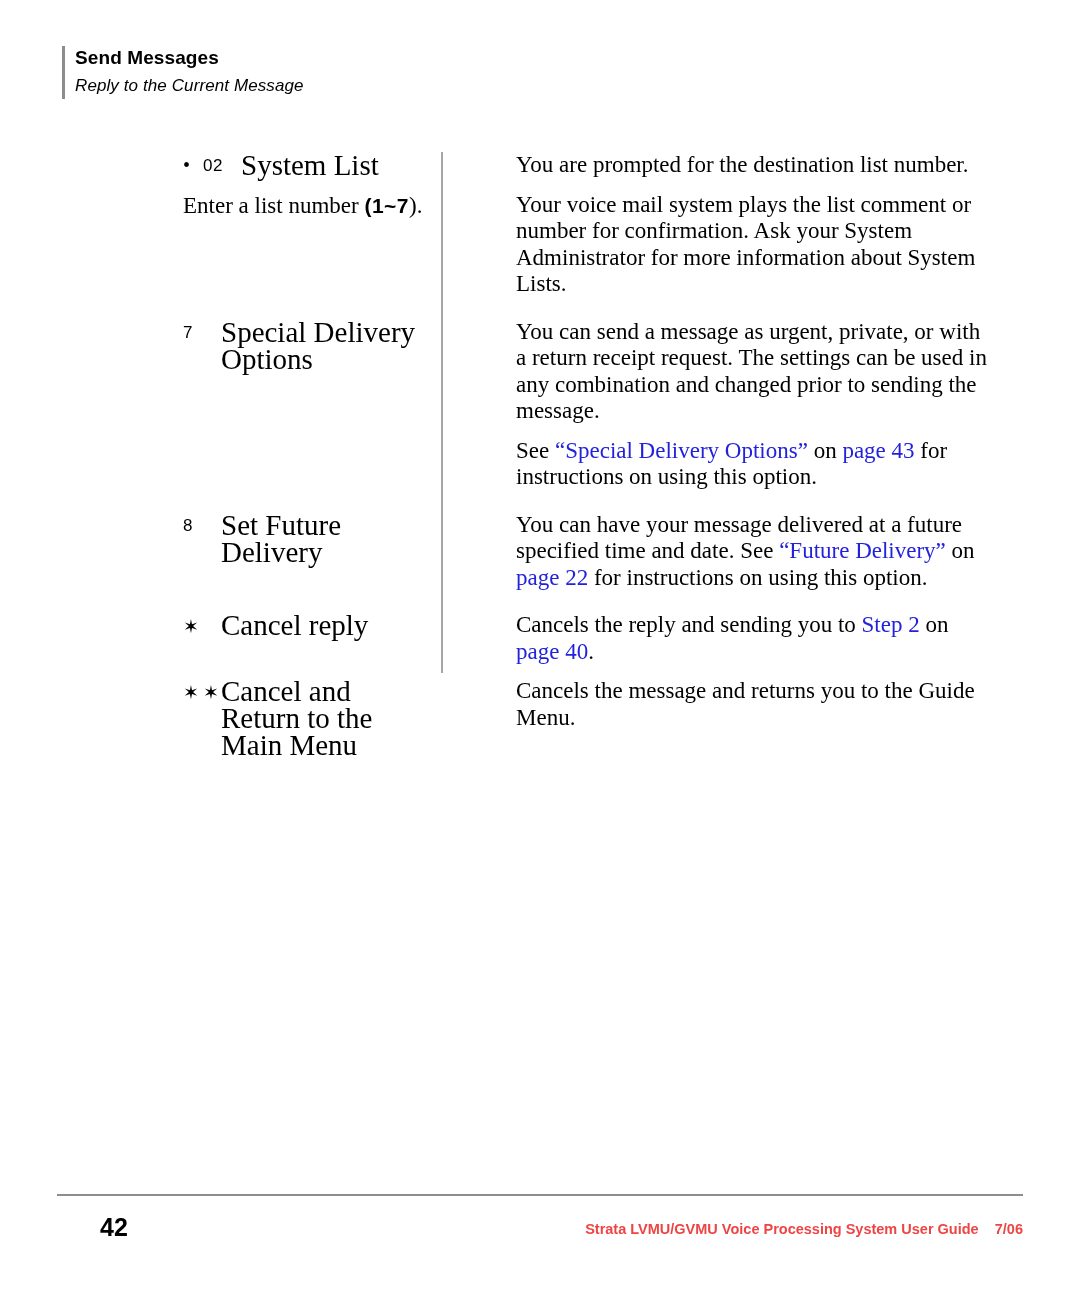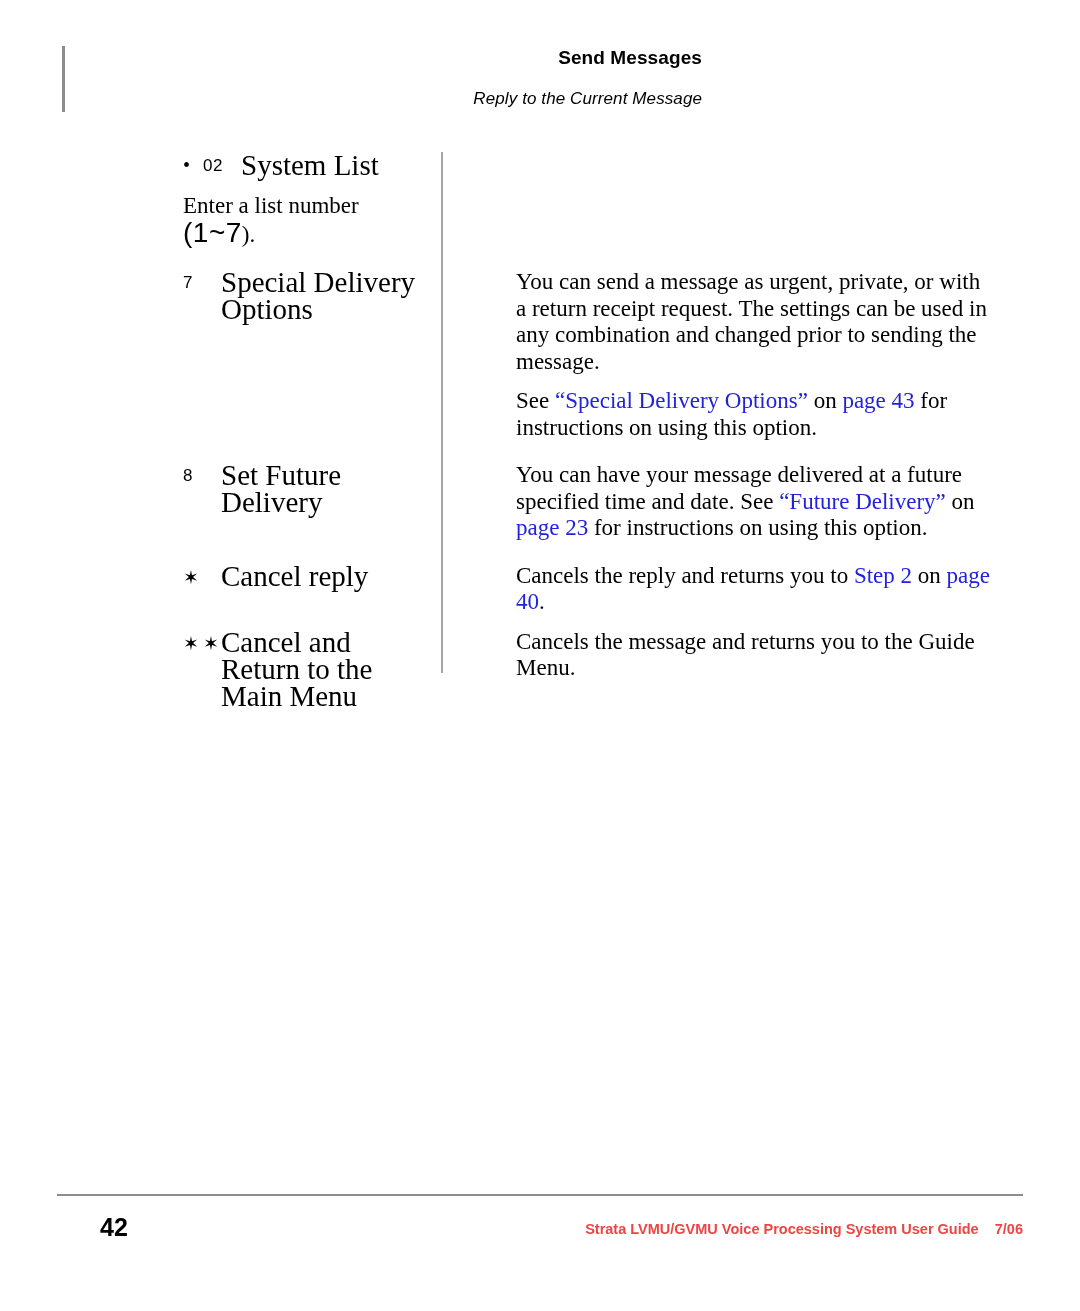--- a/index.html
+++ b/index.html
@@ -15,40 +15,39 @@
     color: #000000;
     overflow: hidden;
   }
 
   
   .page-header {
     position: absolute;
     left: 62px;
     top: 46px;
     width: 640px;
-    padding-left: 32px;
+    padding-left: 10px;
     border-left: 3px solid #8d8d8d;
     box-sizing: border-box;
-    text-align: right;
   }
   .header-title {
     font-family: "Liberation Sans", "DejaVu Sans", sans-serif;
     font-weight: bold;
     font-size: 19px;
     line-height: 24px;
     color: #000000;
     letter-spacing: 0.1px;
   }
   .header-subtitle {
     font-family: "Liberation Sans", "DejaVu Sans", sans-serif;
     font-style: italic;
     font-size: 17px;
     line-height: 26px;
     color: #000000;
-    margin-top: 16px;
+    margin-top: 3px;
     letter-spacing: 0.1px;
   }
 
   
   .content-table {
     position: absolute;
     left: 183px;
     top: 152px;
     width: 807px;
   }
@@ -123,22 +122,23 @@
     font-size: 29px;
     line-height: 27px;
   }
   .subline {
     font-size: 23px;
     line-height: 27px;
     margin-top: 13px;
   }
   .mono {
     font-family: "Liberation Sans", "DejaVu Sans", sans-serif;
-    font-size: 28px;
+    font-size: 21px;
     letter-spacing: 0.5px;
+    font-weight: bold;
   }
   .lnk {
     color: #2222dd;
   }
   .spacer-md { height: 21px; }
   .spacer-sm { height: 13px; }
 
   
   .footer-rule {
     position: absolute;
@@ -185,20 +185,24 @@
 
   <div class="trow">
     <div class="cell-left">
       <div class="keyrow">
         <span class="bullet-dot">•</span>
         <span class="keycode">02</span>
         <span class="keylabel">System List</span>
       </div>
       <div class="subline"><span>Enter a list number </span><span class="mono">(1~7</span><span>).</span></div>
     </div>
+    <div class="cell-right">
+      <p class="para">You are prompted for the destination list number.</p>
+      <p class="para">Your voice mail system plays the list comment or number for confirmation. Ask your System Administrator for more information about System Lists.</p>
+    </div>
   </div>
 
   <div class="spacer-md"></div>
 
   <div class="trow">
     <div class="cell-left">
       <div class="keyrow">
         <span class="keycode">7</span>
         <span class="keylabel">Special Delivery Options</span>
       </div>
@@ -212,35 +216,35 @@
   <div class="spacer-md"></div>
 
   <div class="trow">
     <div class="cell-left">
       <div class="keyrow">
         <span class="keycode">8</span>
         <span class="keylabel">Set Future Delivery</span>
       </div>
     </div>
     <div class="cell-right">
-      <p class="para"><span>You can have your message delivered at a future specified time and date. See </span><a class="lnk">“Future Delivery”</a><span> on </span><a class="lnk">page 23</a><span> for instructions on using this option.</span></p>
+      <p class="para"><span>You can have your message delivered at a future specified time and date. See </span><a class="lnk">“Future Delivery”</a><span> on </span><a class="lnk">page 22</a><span> for instructions on using this option.</span></p>
     </div>
   </div>
 
   <div class="spacer-md"></div>
 
   <div class="trow">
     <div class="cell-left">
       <div class="keyrow">
         <span class="star-cell single">✶</span>
         <span class="keylabel">Cancel reply</span>
       </div>
     </div>
     <div class="cell-right">
-      <p class="para"><span>Cancels the reply and returns you to </span><a class="lnk">Step 2</a><span> on </span><a class="lnk">page 40</a><span>.</span></p>
+      <p class="para"><span>Cancels the reply and sending you to </span><a class="lnk">Step 2</a><span> on </span><a class="lnk">page 40</a><span>.</span></p>
     </div>
   </div>
 
   <div class="spacer-sm"></div>
 
   <div class="trow">
     <div class="cell-left">
       <div class="keyrow">
         <span class="star-cell">✶✶</span>
         <span class="keylabel">Cancel and Return to the Main Menu</span>

